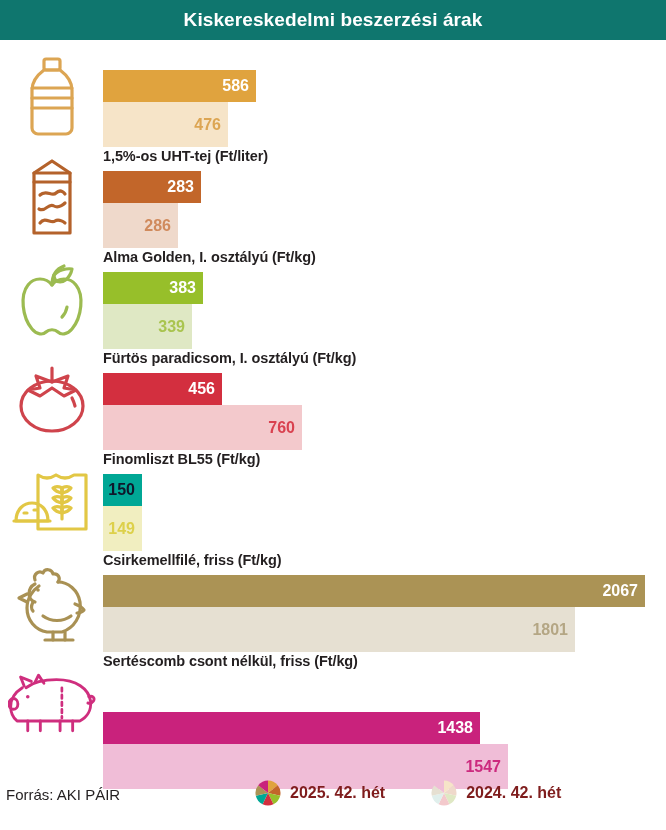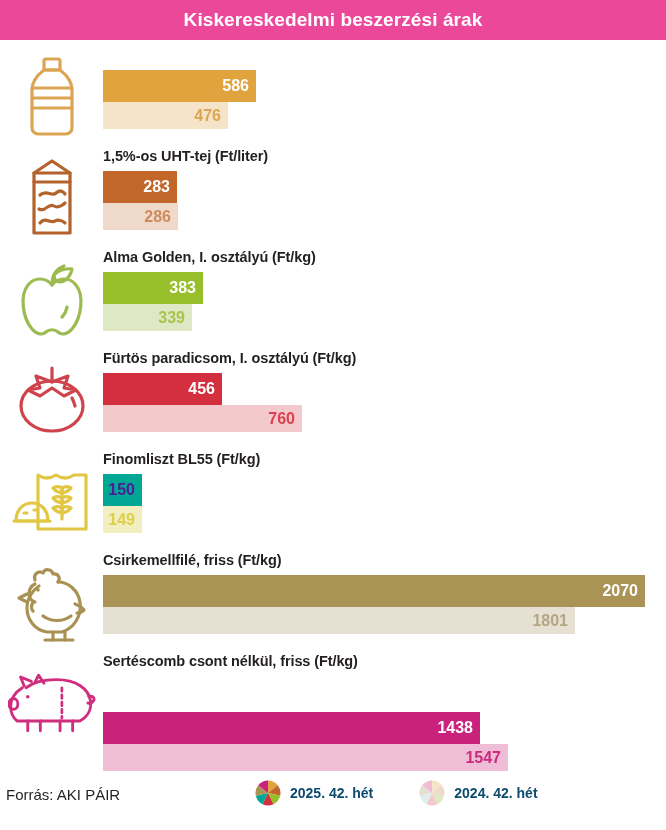--- a/index.html
+++ b/index.html
@@ -20,21 +20,21 @@
     box-sizing: border-box;
   }
 
   
   .title-banner {
     position: absolute;
     left: 0;
     top: 0;
     width: 666px;
     height: 40px;
-    background: #ec4899;
+    background: #0f766e;
     display: flex;
     align-items: center;
     justify-content: center;
   }
   .title-text {
     color: #ffffff;
     font-size: 19px;
     font-weight: bold;
     letter-spacing: 0.1px;
     font-family: "Liberation Sans", sans-serif;
@@ -87,21 +87,21 @@
     display: flex;
     align-items: center;
     justify-content: flex-end;
     box-sizing: border-box;
     padding-right: 7px;
   }
   .bar.current {
     height: 32px;
   }
   .bar.previous {
-    height: 27px;
+    height: 45px;
     align-items: center;
   }
   .bar-value {
     font-size: 16px;
     font-weight: bold;
     line-height: 1;
     white-space: nowrap;
   }
   .bar.current .bar-value { color: #ffffff; }
 
@@ -128,23 +128,23 @@
     display: flex;
     align-items: center;
     gap: 14px;
   }
   .legend-item {
     display: flex;
     align-items: center;
     gap: 9px;
   }
   .legend-label {
-    font-size: 14px;
+    font-size: 16px;
     font-weight: bold;
-    color: #0c4a6e;
+    color: #7f1d1d;
     white-space: nowrap;
   }
   .legend-marker {
     width: 26px;
     height: 26px;
     flex: 0 0 26px;
   }
   .legend-spacer { width: 18px; }
 </style>
 </head>
@@ -182,21 +182,21 @@
             <path d="M14 18 L32 6 L50 18 L50 78 L14 78 Z" fill="none" stroke="#b4622b" stroke-width="3.2" stroke-linecap="round" stroke-linejoin="round"></path>
             <line x1="14" y1="18" x2="50" y2="18" fill="none" stroke="#b4622b" stroke-width="3.2" stroke-linecap="round" stroke-linejoin="round"></line>
             <line x1="14" y1="27" x2="50" y2="27" fill="none" stroke="#b4622b" stroke-width="3.2" stroke-linecap="round" stroke-linejoin="round"></line>
             <path d="M20 40 c6 -6 12 2 16 -2 c5 -5 9 1 9 1" fill="none" stroke="#b4622b" stroke-width="3.2" stroke-linecap="round" stroke-linejoin="round"></path>
             <path d="M19 54 c7 4 9 -7 15 -3 c5 3 11 -3 11 -3" fill="none" stroke="#b4622b" stroke-width="3.2" stroke-linecap="round" stroke-linejoin="round"></path>
             <path d="M20 68 c5 -7 11 1 15 -2 c4 -3 10 2 10 2" fill="none" stroke="#b4622b" stroke-width="3.2" stroke-linecap="round" stroke-linejoin="round"></path>
           </svg>
         </div>
         <div class="group-label">1,5%-os UHT-tej (Ft/liter)</div>
         <div class="bars">
-          <div class="bar current" style="width: 74px; background: rgb(194, 102, 42);">
+          <div class="bar current" style="width: 98px; background: rgb(194, 102, 42);">
             <span class="bar-value" style="color: rgb(255, 255, 255);">283</span>
           </div>
           <div class="bar previous" style="width: 75px; background: rgb(239, 217, 203);">
             <span class="bar-value" style="color: rgb(208, 138, 92);">286</span>
           </div>
         </div>
       </div>
       <div class="group">
         <div class="group-icon">
           <svg width="72" height="80" viewBox="0 0 72 80">
@@ -247,21 +247,21 @@
             <path d="M50 50 c-6 -1 -9 -5 -9 -5 c4 -3 9 0 9 0 Z" fill="none" stroke="#e2c745" stroke-width="3.2" stroke-linecap="round" stroke-linejoin="round"></path>
             <path d="M50 50 c6 -1 9 -5 9 -5 c-4 -3 -9 0 -9 0 Z" fill="none" stroke="#e2c745" stroke-width="3.2" stroke-linecap="round" stroke-linejoin="round"></path>
             <path d="M4 58 c0 -12 8 -18 16 -18 c8 0 16 6 16 18 Z" fill="none" stroke="#e2c745" stroke-width="3.2" stroke-linecap="round" stroke-linejoin="round"></path>
             <path d="M2 58 L38 58" fill="none" stroke="#e2c745" stroke-width="3.2" stroke-linecap="round" stroke-linejoin="round"></path>
             <path d="M12 50 l3 0 M22 47 l3 0" fill="none" stroke="#e2c745" stroke-width="3.2" stroke-linecap="round" stroke-linejoin="round"></path>
           </svg>
         </div>
         <div class="group-label">Finomliszt BL55 (Ft/kg)</div>
         <div class="bars">
           <div class="bar current" style="width: 39px; background: rgb(0, 167, 149);">
-            <span class="bar-value" style="color: #4c1d95;">150</span>
+            <span class="bar-value" style="color: #0f172a;">150</span>
           </div>
           <div class="bar previous" style="width: 39px; background: rgb(241, 238, 192);">
             <span class="bar-value" style="color: rgb(221, 208, 74);">149</span>
           </div>
         </div>
       </div>
       <div class="group">
         <div class="group-icon">
           <svg width="78" height="84" viewBox="0 0 78 84">
             <path d="M22 20 c-2 -6 4 -10 8 -7 c2 -5 9 -4 10 1 c5 -1 8 4 5 8" fill="none" stroke="#a99154" stroke-width="3.2" stroke-linecap="round" stroke-linejoin="round"></path>
@@ -272,21 +272,21 @@
             <path d="M20 42 c-2 4 -2 7 0 9" fill="none" stroke="#a99154" stroke-width="3.2" stroke-linecap="round" stroke-linejoin="round"></path>
             <path d="M62 44 c6 2 9 6 9 6 c-3 3 -7 3 -7 3" fill="none" stroke="#a99154" stroke-width="3.2" stroke-linecap="round" stroke-linejoin="round"></path>
             <path d="M40 72 L40 80 M52 72 L52 80" fill="none" stroke="#a99154" stroke-width="3.2" stroke-linecap="round" stroke-linejoin="round"></path>
             <path d="M32 80 L60 80" fill="none" stroke="#a99154" stroke-width="3.2" stroke-linecap="round" stroke-linejoin="round"></path>
             <path d="M30 56 c8 6 20 6 28 0" fill="none" stroke="#a99154" stroke-width="3.2" stroke-linecap="round" stroke-linejoin="round"></path>
           </svg>
         </div>
         <div class="group-label">Csirkemellfilé, friss (Ft/kg)</div>
         <div class="bars">
           <div class="bar current" style="width: 542px; background: rgb(171, 147, 85);">
-            <span class="bar-value" style="color: rgb(255, 255, 255);">2070</span>
+            <span class="bar-value" style="color: rgb(255, 255, 255);">2067</span>
           </div>
           <div class="bar previous" style="width: 472px; background: rgb(230, 224, 210);">
             <span class="bar-value" style="color: rgb(180, 166, 132);">1801</span>
           </div>
         </div>
       </div>
       <div class="group">
         <div class="group-icon">
           <svg width="98" height="66" viewBox="0 0 98 66">
             <path d="M20 16 c8 -6 20 -9 34 -9 c22 0 36 10 38 24 c1 10 -4 18 -12 22 L10 53 c-5 -4 -7 -10 -7 -16 c0 -8 5 -16 13 -21" fill="none" stroke="#cf2e7e" stroke-width="3.2" stroke-linecap="round" stroke-linejoin="round"></path>

